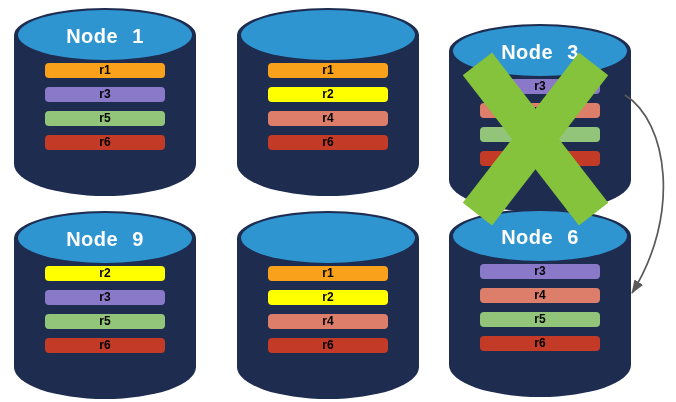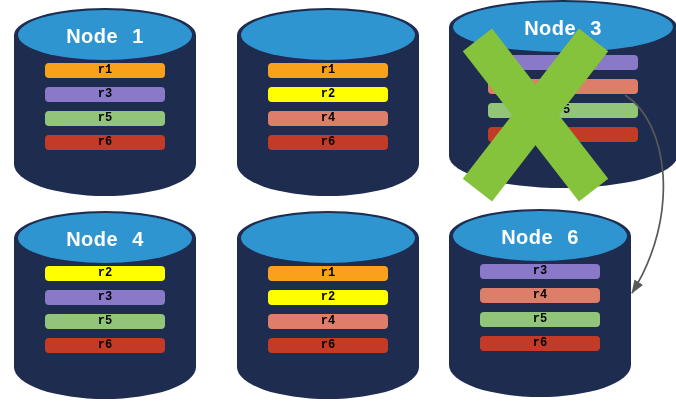--- a/index.html
+++ b/index.html
@@ -55,21 +55,20 @@
     gap: 9px;
   }
   .bar {
     height: 15px;
     line-height: 15px;
     border-radius: 4px;
     text-align: center;
     color: var(--bartext, #000000);
     font-size: 12px;
     font-weight: bold;
-    font-family: Liberation Mono, monospace;
   }
   .x-mark {
     position: absolute;
     left: 28px;
     top: 40px;
     width: 116px;
     height: 150px;
     display: none;
     z-index: 5;
   }
@@ -112,39 +111,39 @@
       <div class="cyl-body"></div>
       <div class="cyl-top"></div>
       <div class="replica-list">
           <div class="bar" style="background: rgb(249, 161, 27);">r1</div>
           <div class="bar" style="background: rgb(255, 255, 0);">r2</div>
           <div class="bar" style="background: rgb(221, 126, 107);">r4</div>
           <div class="bar" style="background: rgb(195, 58, 39);">r6</div>
         </div>
 
     </div>
-      <div class="node" style="left: 449px; top: 0; padding-left: 46px;">
+      <div class="node" style="left: 449px; top: 24px;">
       <div class="cyl-body"></div>
       <div class="cyl-top"></div>
       <div class="node-title">Node 3</div>
       <div class="replica-list">
           <div class="bar" style="background: rgb(138, 121, 201);">r3</div>
           <div class="bar" style="background: rgb(221, 126, 107);">r4</div>
           <div class="bar" style="background: rgb(146, 197, 121);">r5</div>
           <div class="bar" style="background: rgb(195, 58, 39);">r6</div>
         </div>
       <div class="x-mark" style="display: block;">
         <div class="x-stroke a"></div>
         <div class="x-stroke b"></div>
       </div>
     </div>
       <div class="node" style="left: 14px; top: 211px;">
       <div class="cyl-body"></div>
       <div class="cyl-top"></div>
-      <div class="node-title">Node 4</div>
+      <div class="node-title">Node 9</div>
       <div class="replica-list">
           <div class="bar" style="background: rgb(255, 255, 0);">r2</div>
           <div class="bar" style="background: rgb(138, 121, 201);">r3</div>
           <div class="bar" style="background: rgb(146, 197, 121);">r5</div>
           <div class="bar" style="background: rgb(195, 58, 39);">r6</div>
         </div>
 
     </div>
       <div class="node" style="left: 237px; top: 211px;">
       <div class="cyl-body"></div>

